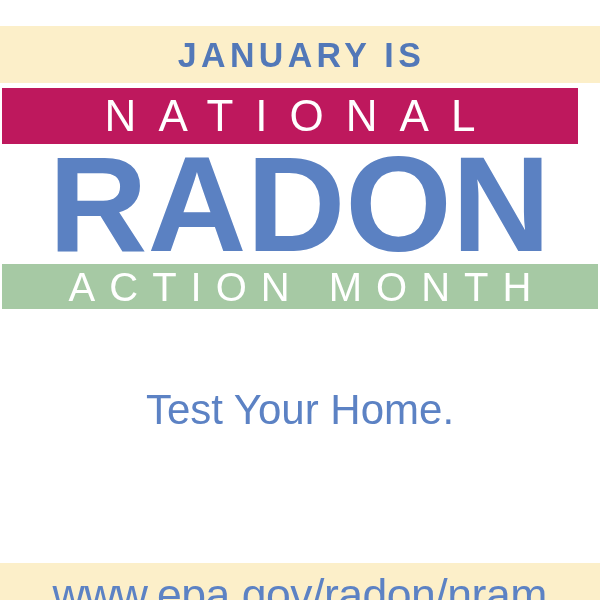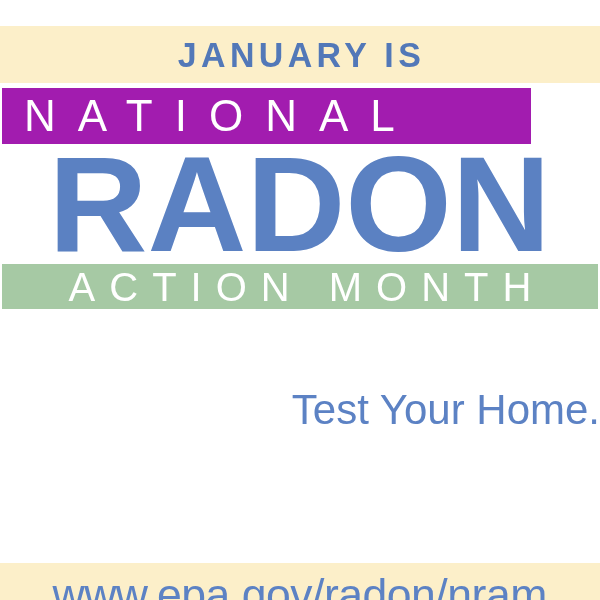--- a/index.html
+++ b/index.html
@@ -44,26 +44,26 @@
     white-space: nowrap;
     padding-left: 4px;
     transform: scaleX(0.97);
   }
 
   
   .band-national {
     position: absolute;
     left: 2px;
     top: 62px;
-    width: 529px;
+    width: 576px;
     height: 56px;
-    background: #a21caf;
+    background: #be185d;
     display: flex;
     align-items: center;
-    justify-content: flex-start;
+    justify-content: center;
   }
   .national-text {
     font-family: "Liberation Sans", sans-serif;
     font-weight: 300;
     font-size: 44px;
     line-height: 1;
     letter-spacing: 22px;
     color: #ffffff;
     white-space: nowrap;
     padding-left: 22px;
@@ -115,21 +115,21 @@
     white-space: nowrap;
     padding-left: 14px;
   }
 
   
   .tagline {
     position: absolute;
     left: 0;
     top: 355px;
     width: 600px;
-    text-align: right;
+    text-align: center;
   }
   .tagline-line {
     font-family: "Liberation Sans", sans-serif;
     font-weight: 400;
     font-size: 42px;
     line-height: 57px;
     color: #5c82c4;
     white-space: nowrap;
   }
 

